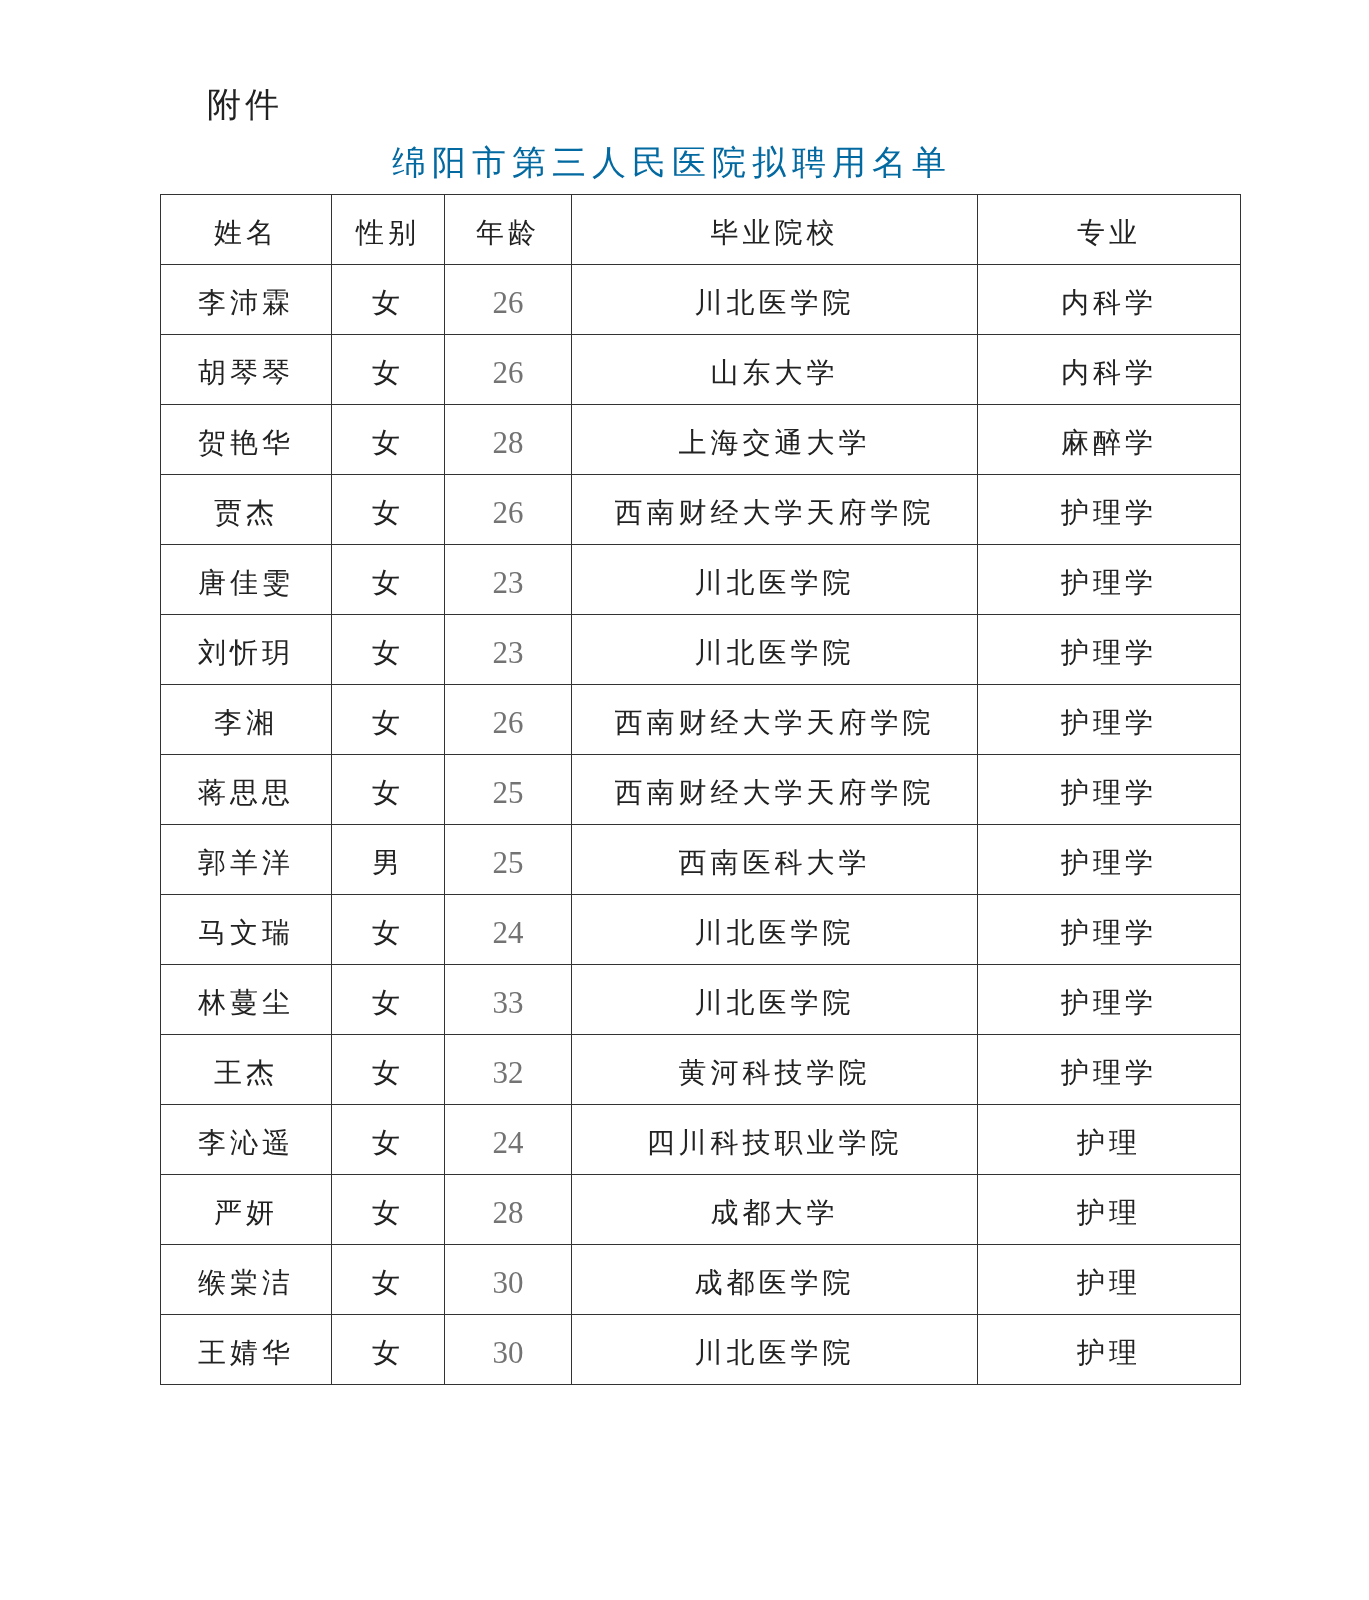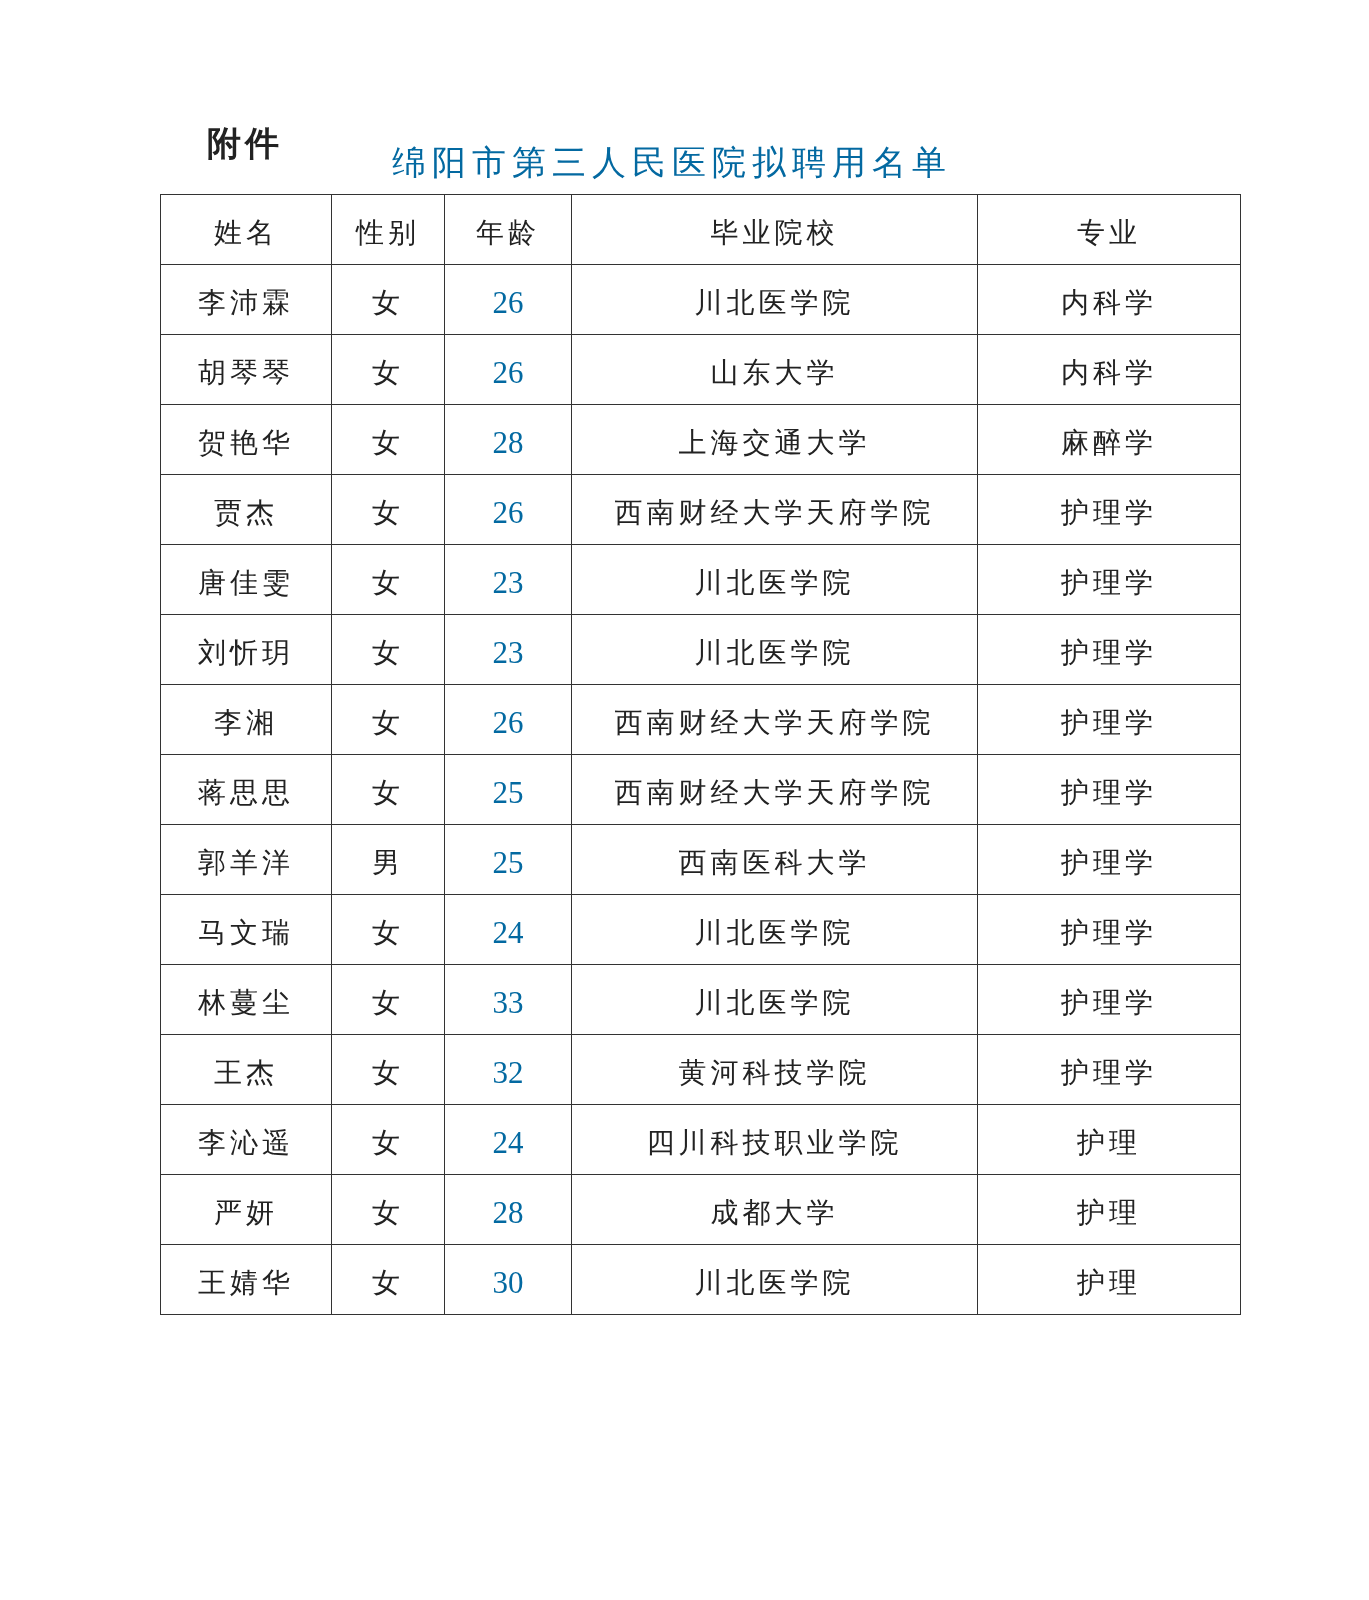--- a/index.html
+++ b/index.html
@@ -15,23 +15,22 @@
       font-family: "DejaVu Serif", "Liberation Serif", serif;
       color: #1a1a1a;
     }
     .attachment-label {
       position: absolute;
       left: 207px;
       top: 82px;
       font-size: 34px;
       letter-spacing: 4px;
       font-family: "DejaVu Sans", "Liberation Sans", sans-serif;
-      font-weight: bold;
+      font-weight: normal;
       color: #222;
-      margin-top: 39px;
     }
     .doc-title {
       position: absolute;
       left: 0;
       width: 1344px;
       top: 140px;
       text-align: center;
       font-size: 34px;
       letter-spacing: 6px;
       font-family: "DejaVu Sans", "Liberation Sans", sans-serif;
@@ -56,21 +55,21 @@
       font-weight: normal;
       font-size: 28px;
       letter-spacing: 4px;
       font-family: "DejaVu Sans", "Liberation Sans", sans-serif;
       color: #222;
     }
     table.roster td.num {
       font-family: "Liberation Serif", "DejaVu Serif", serif;
       font-size: 31px;
       letter-spacing: 0;
-      color: #0369a1;
+      color: #737373;
     }
     col.c-name { width: 171px; }
     col.c-gender { width: 113px; }
     col.c-age { width: 127px; }
     col.c-school { width: 406px; }
     col.c-major { width: 263px; }
   </style>
 </head>
 <body>
 
@@ -187,20 +186,27 @@
       <td>护理</td>
     </tr>
     <tr>
       <td>严妍</td>
       <td>女</td>
       <td class="num">28</td>
       <td>成都大学</td>
       <td>护理</td>
     </tr>
     <tr>
+      <td>缑棠洁</td>
+      <td>女</td>
+      <td class="num">30</td>
+      <td>成都医学院</td>
+      <td>护理</td>
+    </tr>
+    <tr>
       <td>王婧华</td>
       <td>女</td>
       <td class="num">30</td>
       <td>川北医学院</td>
       <td>护理</td>
     </tr>
   </tbody>
 </table>
 
 </body></html>

